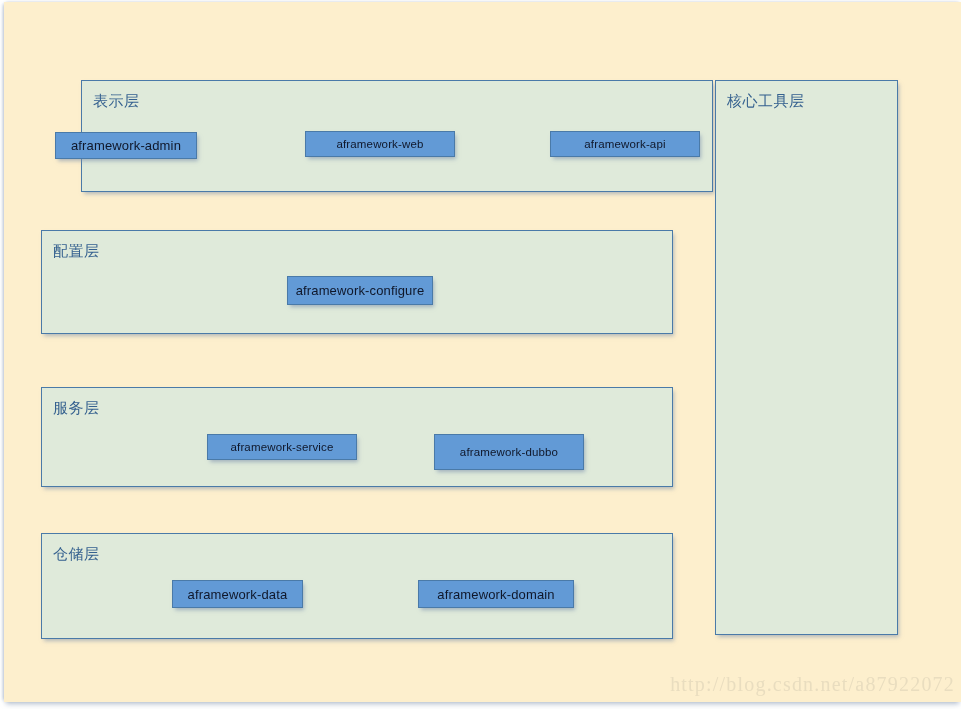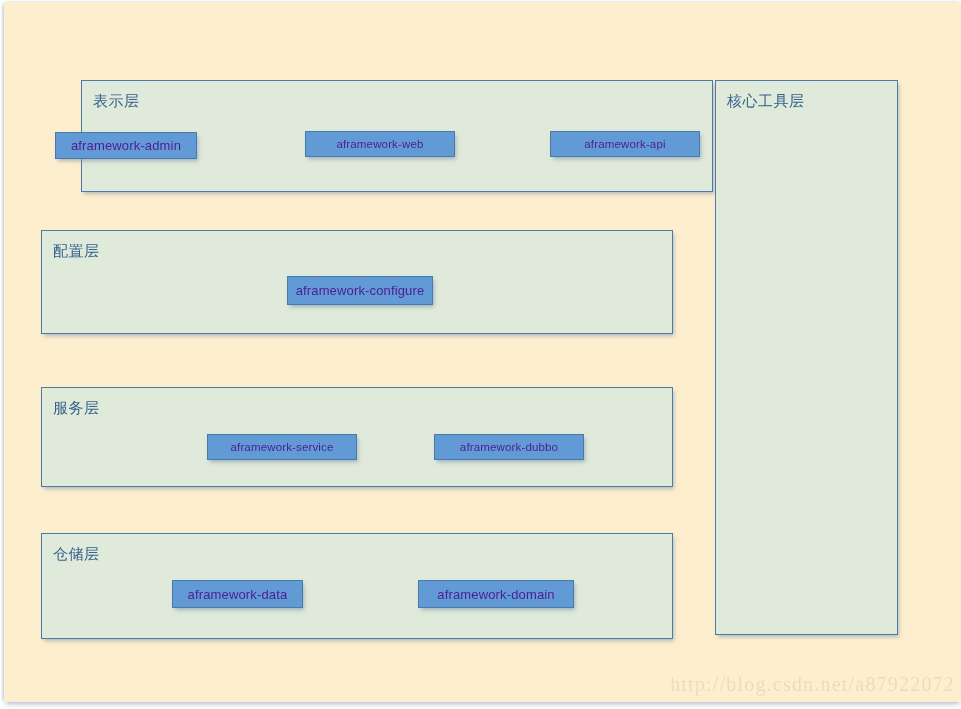--- a/index.html
+++ b/index.html
@@ -43,21 +43,21 @@
     letter-spacing: 0.5px;
     white-space: nowrap;
   }
 
   
   .chip {
     position: absolute;
     background: #629ad6;
     border: 1px solid #4a7aa8;
     box-sizing: border-box;
-    color: #4c1d95;
+    color: #0f172a;
     font-size: 13px;
     display: flex;
     align-items: center;
     justify-content: center;
     white-space: nowrap;
     box-shadow: 2px 3px 4px -1px rgba(120,140,170,0.6);
     letter-spacing: 0.15px;
   }
   .chip.small { font-size: 11.5px; margin-left: 40px; }
 
@@ -98,21 +98,21 @@
   <div class="chip" style="left:283px; top:274px; width:146px; height:29px;">
     <span>aframework-configure</span>
   </div>
 
   <div class="layer-box" style="left:37px; top:385px; width:632px; height:100px;">
     <div class="layer-title">服务层</div>
   </div>
   <div class="chip small" style="left:163px; top:432px; width:150px; height:26px;">
     <span>aframework-service</span>
   </div>
-  <div class="chip small" style="left:390px; top:432px; width:150px; height:26px;">
+  <div class="chip small" style="left:390px; top:432px; width:150px; height:36px;">
     <span>aframework-dubbo</span>
   </div>
 
   <div class="layer-box" style="left:37px; top:531px; width:632px; height:106px;">
     <div class="layer-title">仓储层</div>
   </div>
   <div class="chip" style="left:168px; top:578px; width:131px; height:28px;">
     <span>aframework-data</span>
   </div>
   <div class="chip" style="left:414px; top:578px; width:156px; height:28px;">

